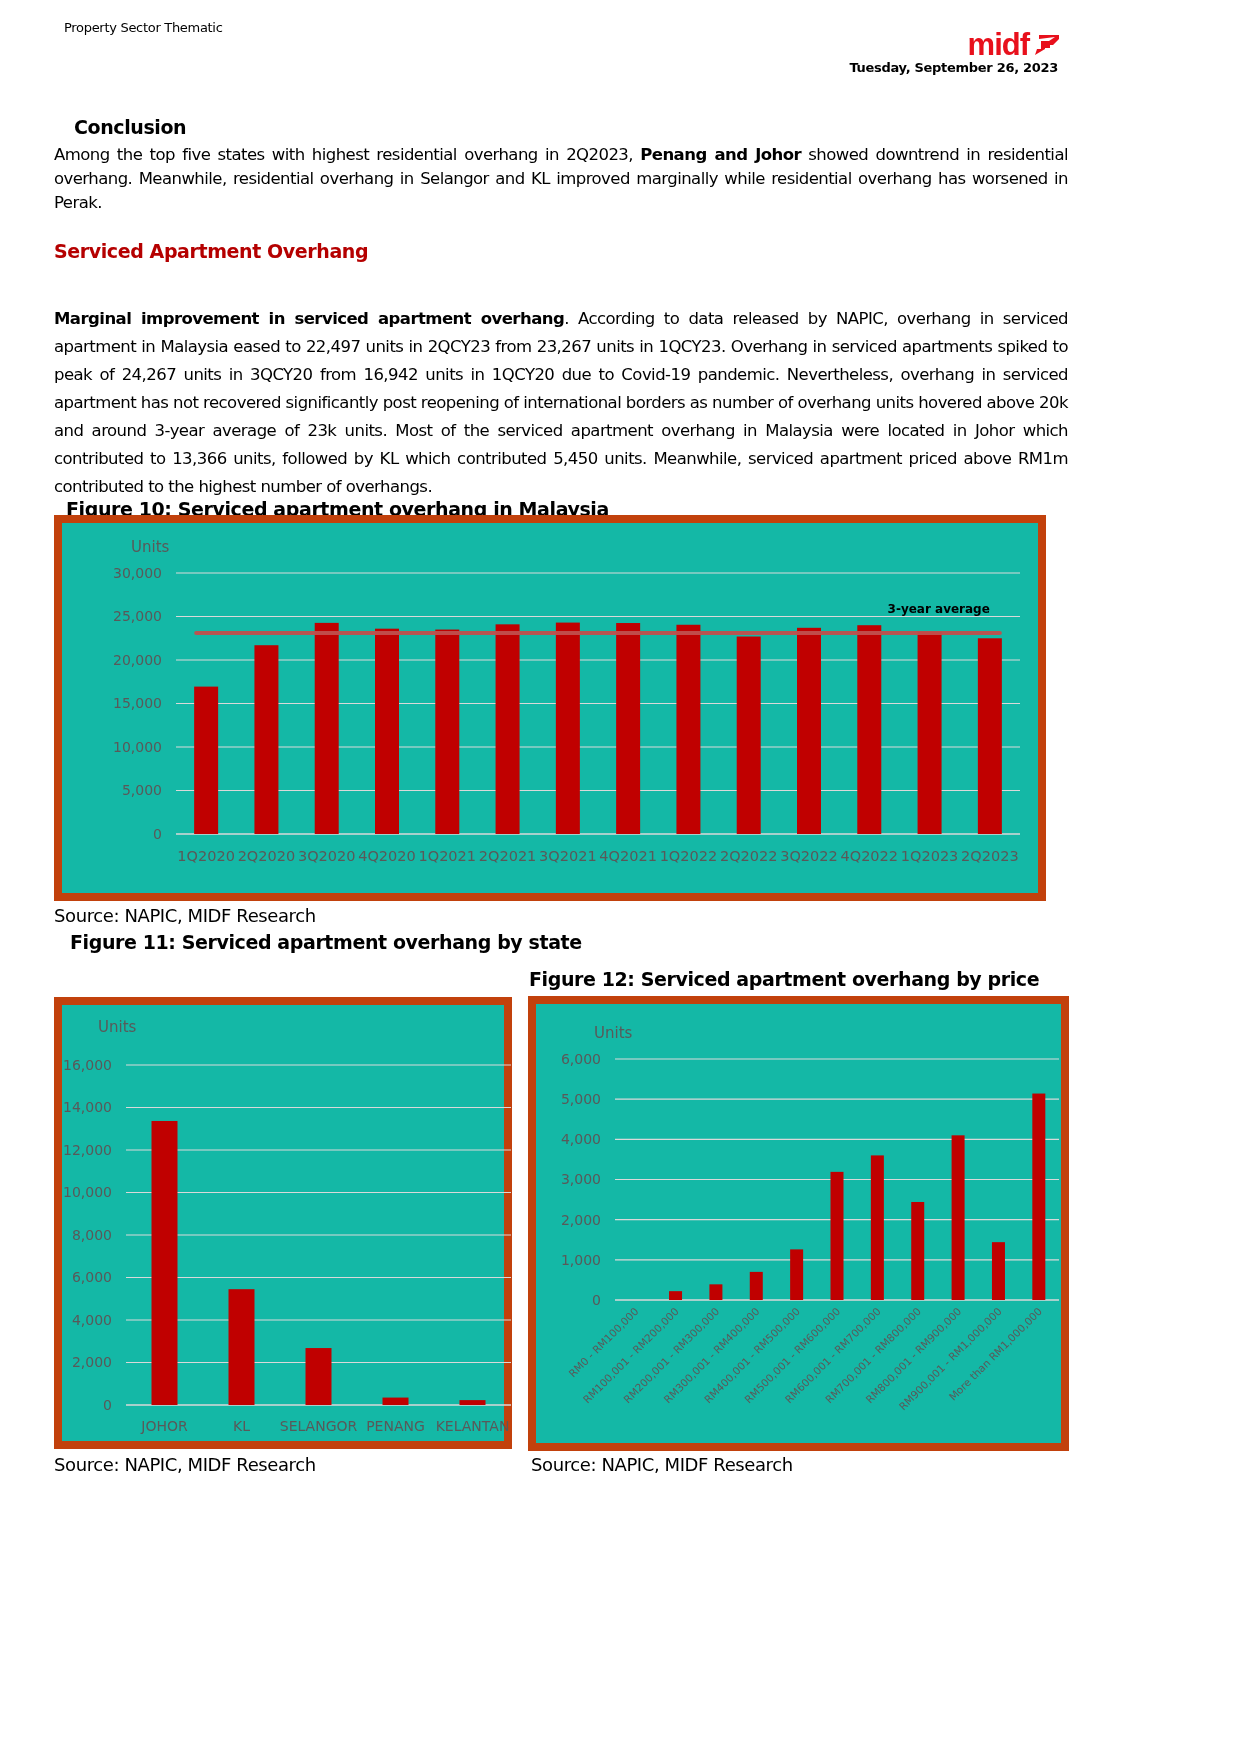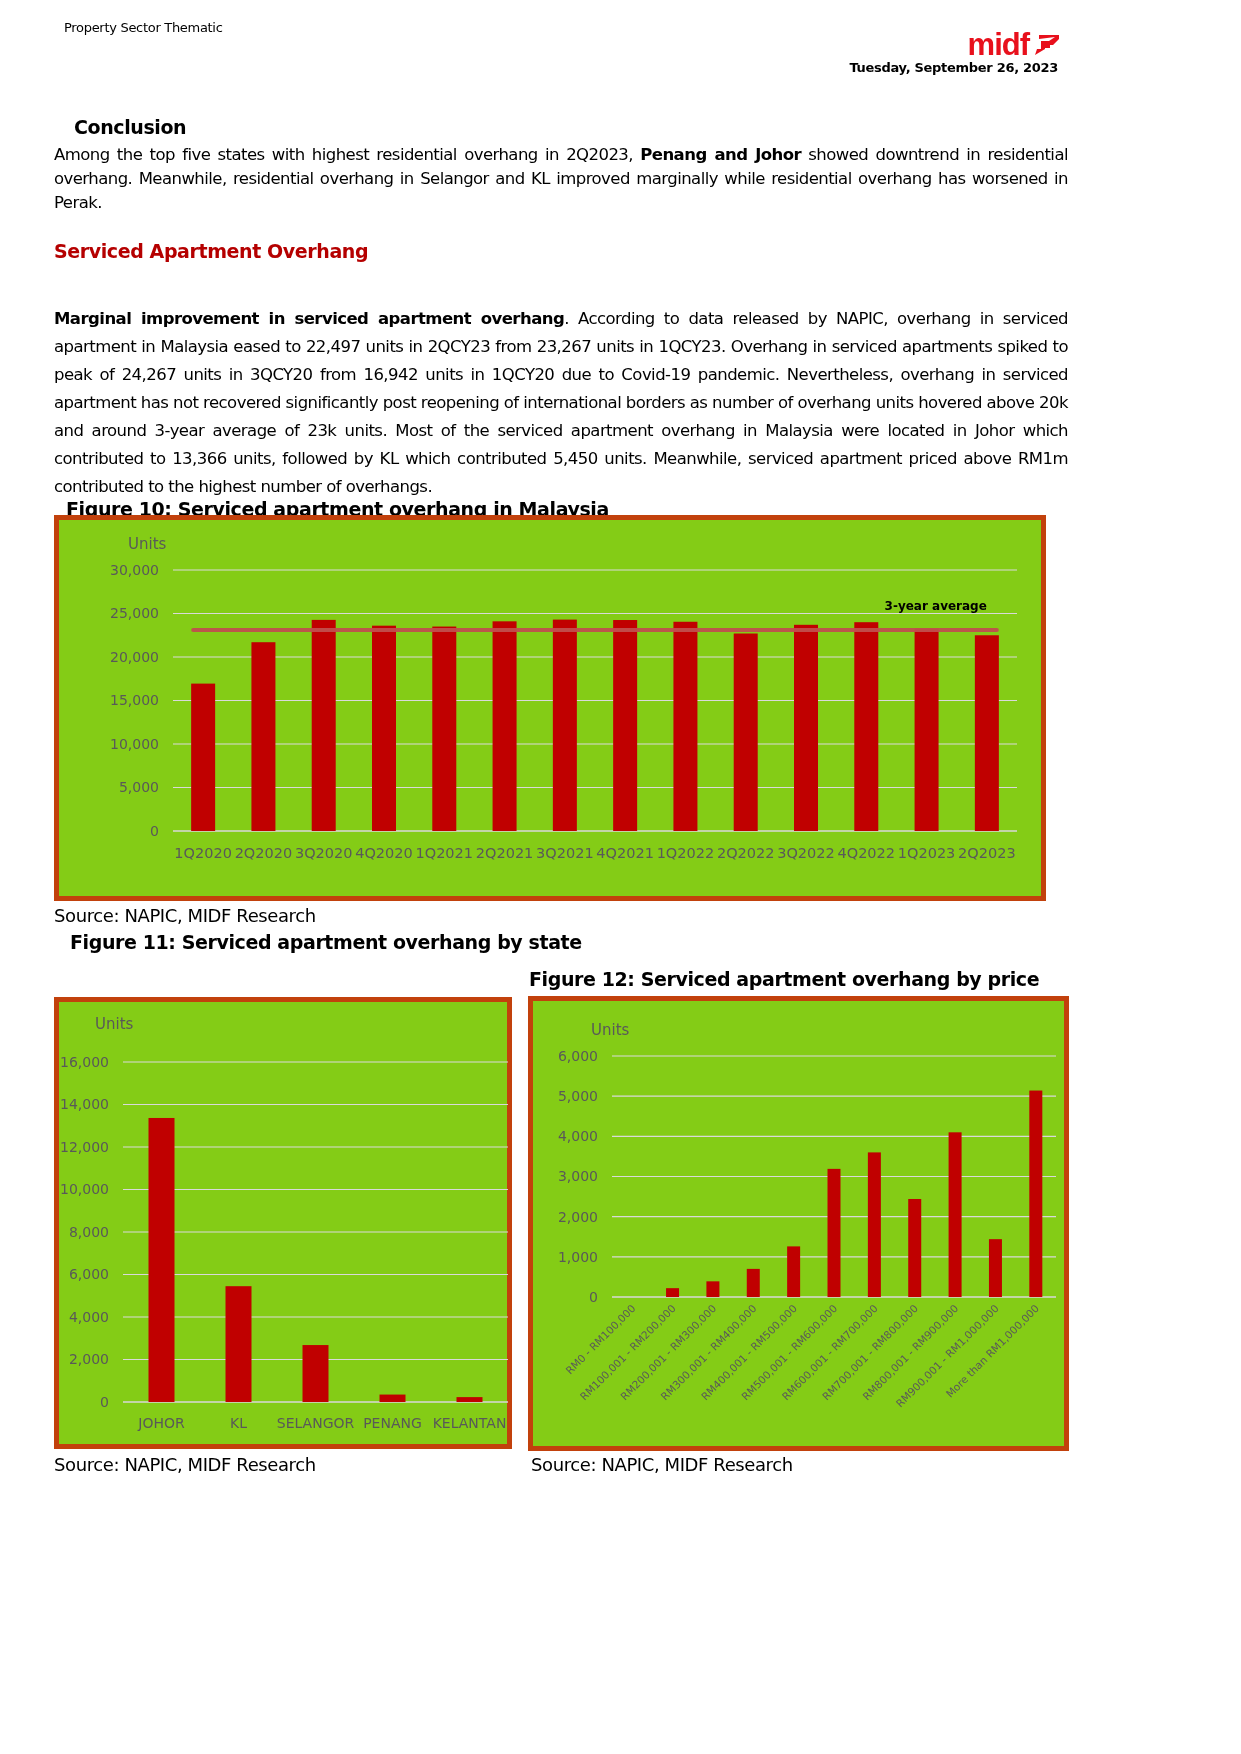--- a/index.html
+++ b/index.html
@@ -9,21 +9,21 @@
   .logo { right: 52px; top: 30px; height: 32px; display: flex; align-items: center; }
   .logo-text { color: #e8101c; font-weight: bold; font-size: 31px; letter-spacing: -1px; font-family: "Liberation Sans", sans-serif; line-height: 1; margin-left: 12px; }
   .hdr-date { right: 64px; top: 67px; font-size: 13px; font-weight: bold; letter-spacing: -0.3px; text-align: right; }
   .h-conclusion { left: 60px; top: 119px; font-size: 19px; font-weight: bold; letter-spacing: -0.4px; }
   .para { left: 60px; width: 1120px; font-size: 18px; line-height: 31px; text-align: justify; letter-spacing: -0.55px; }
   .p1 { top: 161px; }
   .h-red { left: 60px; top: 268px; font-size: 19px; font-weight: bold; color: #b50000; letter-spacing: -0.4px; }
   .p2 { top: 309px; margin-top: 28px; }
   .fig-title { font-size: 19px; font-weight: bold; letter-spacing: -0.4px; }
   .source { font-size: 18px; letter-spacing: -0.4px; }
-  .chart-box { border: 5px solid #c2410c; background: #84cc16; box-sizing: border-box; }
+  .chart-box { border: 8px solid #c2410c; background: #14b8a6; box-sizing: border-box; }
   svg text { font-family: "DejaVu Sans", sans-serif; }
 </style>
 </head>
 <body style="width: 1241px;">
 
 <div class="abs hdr-left" style="left: 64px; top: 20px;">Property Sector Thematic</div>
 <div class="abs logo" style="right: 180px; top: 28px;">
   <span class="logo-text">midf</span>
   <svg width="28" height="26" viewBox="0 0 28 26" style="margin-left:4px">
     <path d="M6 4 L26 4 L26 8 L20 14 L12 14 L12 18 L2 24 L4 18 L8 18 L8 10 L16 10 L22 6 L6 8 Z" fill="#e8101c"></path>

